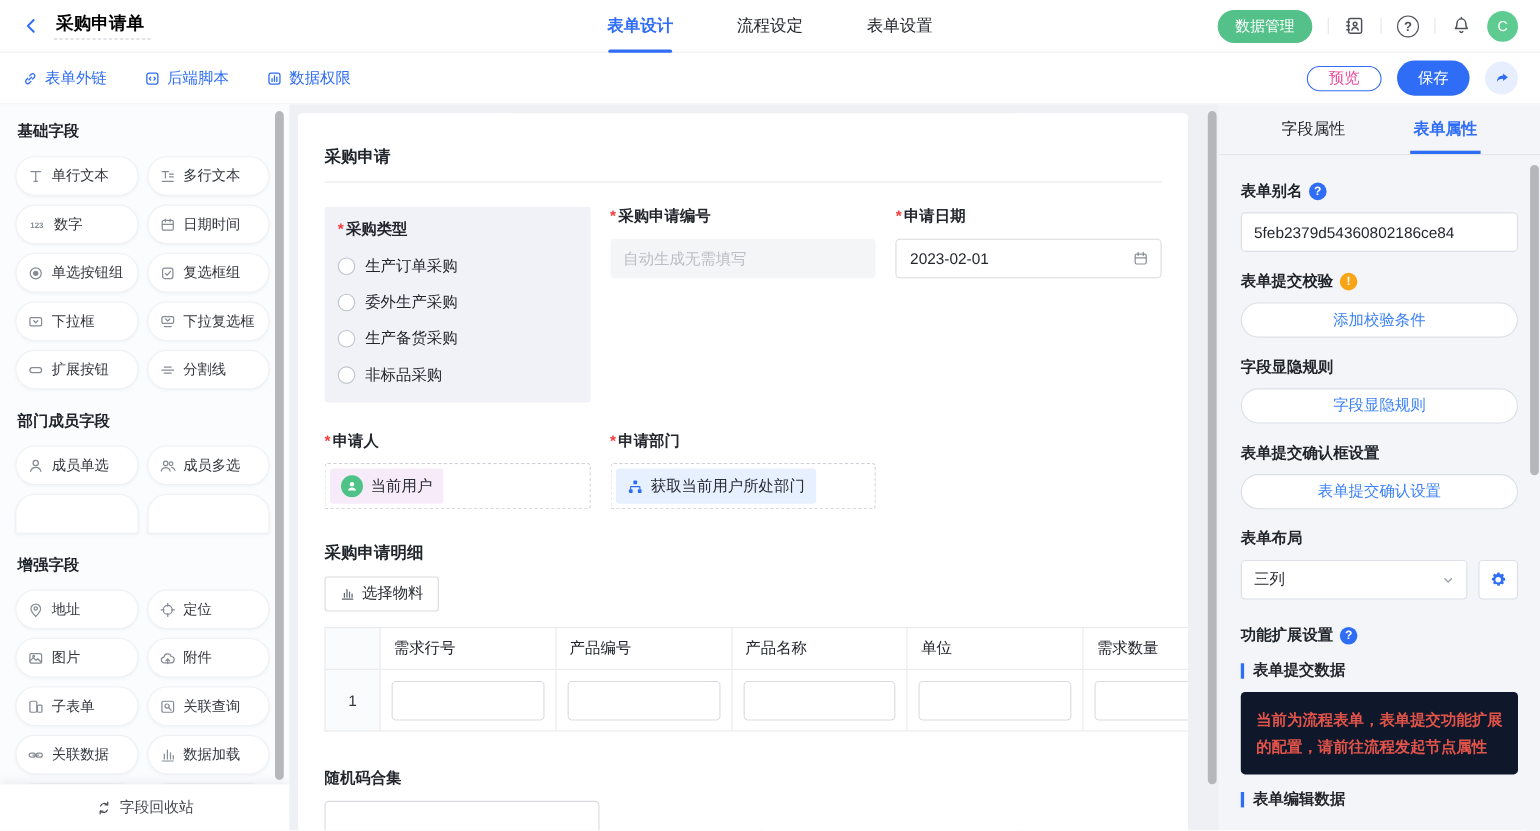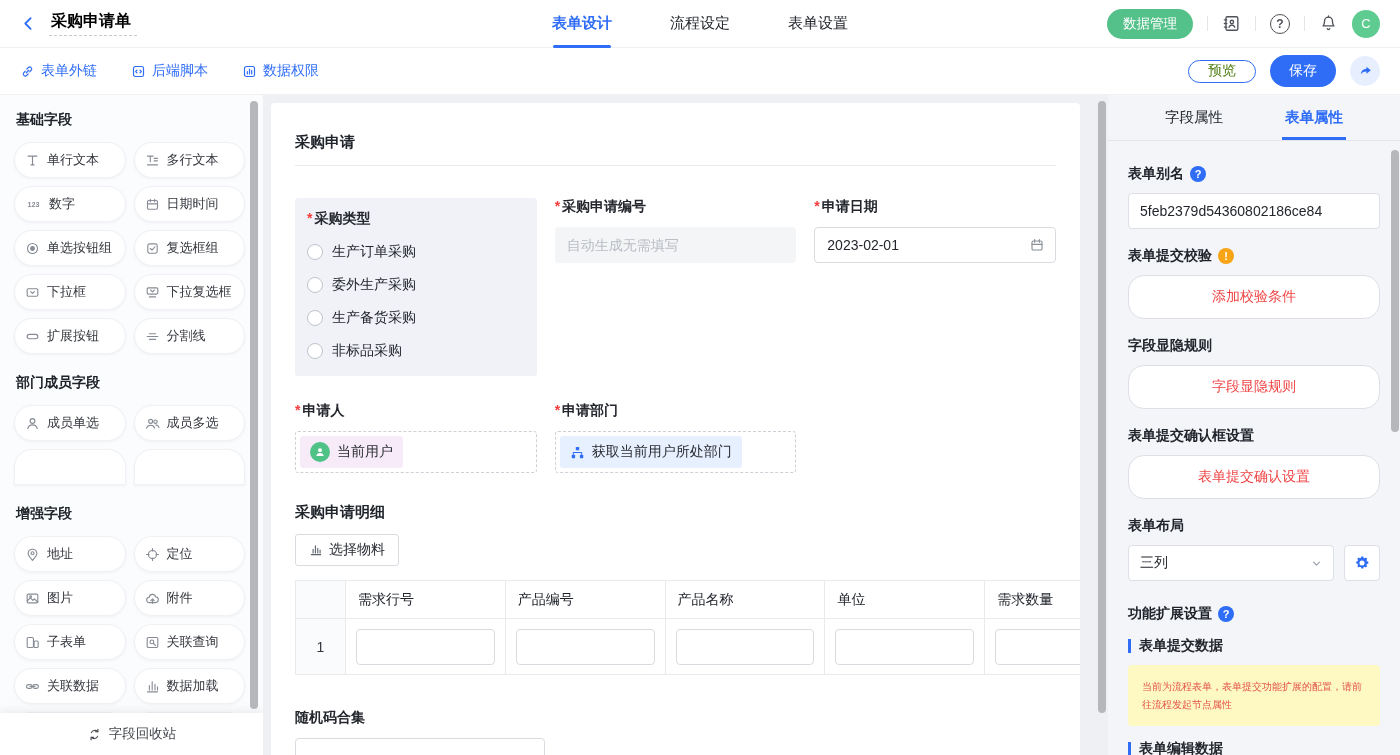--- a/index.html
+++ b/index.html
@@ -19,21 +19,21 @@
   .h-ic { color:#4e5158; display:flex; cursor:pointer; }
   .help-circle { width:20px; height:20px; border:1.6px solid #4e5158; border-radius:50%; font-size:12px; font-weight:bold; color:#4e5158; display:flex; align-items:center; justify-content:center; cursor:pointer; }
   .help-circle::before { content:"?"; }
   .avatar { width:28px; height:28px; border-radius:50%; background:#5ecb90; color:#fff; font-size:13px; display:flex; align-items:center; justify-content:center; cursor:pointer; }
 
   
   .tbar { height:47px; background:#fff; border-bottom:1px solid #f0f1f3; display:flex; align-items:center; padding:0 20px; }
   .t-links { display:flex; gap:34px; }
   .t-link { display:flex; align-items:center; gap:6px; color:#2f6df6; font-size:14px; cursor:pointer; }
   .tbar-right { margin-left:auto; display:flex; align-items:center; gap:14px; }
-  .btn-outline { height:23px; border-radius:16px; padding:0 19px; background:#fff; border:1px solid #2f6df6; color:#4d7c0f; font-size:14px; cursor:pointer; }
+  .btn-outline { height:23px; border-radius:16px; padding:0 19px; background:#fff; border:1px solid #2f6df6; color:#ec4899; font-size:14px; cursor:pointer; }
   .btn-solid { height:32px; border-radius:16px; padding:0 19px; background:#2f6df6; border:none; color:#fff; font-size:14px; cursor:pointer; }
   .share-btn { width:30px; height:30px; border-radius:50%; background:#e7efff; display:flex; align-items:center; justify-content:center; color:#2f6df6; cursor:pointer; }
 
   
   .body { display:flex; height:660px; }
 
   
   .sidebar { width:263px; background:#fbfcfd; position:relative; overflow:hidden; padding:16px 18px 0 14px; }
   .s-title { font-weight:bold; font-size:14px; color:#20242b; margin:0 0 13px 2px; }
   .s-sec { margin-bottom:20px; }
@@ -41,21 +41,21 @@
   .pill { height:36px; border-radius:18px; background:#fff; border:1px solid #f0f1f5; box-shadow:0 1px 3px rgba(35,45,65,.05); display:flex; align-items:center; gap:7px; padding:0 10px; font-size:13px; color:#33363c; cursor:grab; white-space:nowrap; overflow:hidden; }
   .pill.stub { border-radius:18px 18px 0 0; }
   .p-ic { color:#868b94; display:flex; flex-shrink:0; }
   .recycle-bar { position:absolute; left:0; right:0; bottom:0; height:42px; background:#fff; box-shadow:0 -3px 8px rgba(35,45,65,.07); display:flex; align-items:center; justify-content:center; gap:7px; font-size:13.5px; color:#45484e; cursor:pointer; }
   .sb-scroll { position:absolute; right:5px; top:6px; width:8px; height:608px; background:#b5b7bb; border-radius:4px; }
 
   
   .canvas { flex:1; background:#eef0f4; position:relative; overflow:hidden; }
   .card { background:#fff; border-radius:4px; margin:8px 28px 0 8px; height:680px; padding:30px 24px 0 24px; overflow:hidden; }
   .form-title { font-size:15px; font-weight:bold; color:#20242b; padding-bottom:13px; border-bottom:1px solid #e9eaec; }
-  .fgrid { display:grid; grid-template-columns:1fr 1fr 1fr; gap:0 18px; margin-top:32px; align-items:start; }
+  .fgrid { display:grid; grid-template-columns:1fr 1fr 1fr; gap:0 18px; margin-top:22px; align-items:start; }
   .f-label { font-size:14px; font-weight:bold; color:#23262c; margin-bottom:11px; }
   .req { color:#f23c3c; margin-right:2px; font-weight:bold; }
   .col-highlight { background:#f1f2f8; border-radius:3px; padding:12px 12px 16px 12px; }
   .radio-opt { display:flex; align-items:center; gap:9px; margin-top:15px; font-size:14px; color:#23262c; cursor:pointer; }
   .radio-circle { width:16px; height:16px; border:1px solid #bfc3cb; border-radius:50%; background:#fff; flex-shrink:0; }
   .inp-grey { width:100%; height:36px; background:#f4f5f7; border:none; border-radius:4px; padding:0 12px; font-size:14px; color:#23262c; font-family:inherit; }
   .inp-grey::placeholder { color:#b9bdc4; }
   .date-box { width:100%; height:36px; background:#fff; border:1px solid #d9dbe0; border-radius:4px; display:flex; align-items:center; padding:0 10px 0 12px; font-size:14px; color:#23262c; cursor:pointer; }
   .date-box .cal { margin-left:auto; color:#8a8f98; display:flex; }
   .dash-box { height:42px; border:1px dashed #cdd0d6; border-radius:3px; padding:4px; display:flex; align-items:center; cursor:pointer; }
@@ -81,28 +81,28 @@
   .p-tab { position:relative; display:flex; align-items:center; font-size:14.5px; color:#23262c; cursor:pointer; }
   .p-tab.active { color:#2f6df6; font-weight:600; }
   .p-tab.active::after { content:""; position:absolute; left:50%; transform:translateX(-50%); bottom:0; width:64px; height:3px; background:#2f6df6; }
   .p-body { padding:6px 20px 0 20px; }
   .p-label { font-size:14px; font-weight:bold; color:#20242b; display:flex; align-items:center; gap:6px; margin:18px 0 10px; }
   .q-badge { width:16px; height:16px; border-radius:50%; background:#2f6df6; color:#fff; font-size:11px; font-weight:bold; display:inline-flex; align-items:center; justify-content:center; }
   .q-badge::before { content:"?"; }
   .w-badge { width:16px; height:16px; border-radius:50%; background:#f7a416; color:#fff; font-size:11px; font-weight:bold; display:inline-flex; align-items:center; justify-content:center; }
   .w-badge::before { content:"!"; }
   .p-input { width:100%; height:36px; background:#fff; border:1px solid #dcdfe5; border-radius:4px; padding:0 11px; font-size:14px; color:#23262c; font-family:inherit; }
-  .p-btn { width:100%; height:44px; background:#fff; border:1px solid #dcdfe5; border-radius:16px; font-size:14px; color:#ef4444; cursor:pointer; font-family:inherit; }
+  .p-btn { width:100%; height:32px; background:#fff; border:1px solid #dcdfe5; border-radius:16px; font-size:14px; color:#3b82f6; cursor:pointer; font-family:inherit; }
   .layout-row { display:flex; gap:10px; }
   .select { flex:1; height:36px; background:#fff; border:1px solid #dcdfe5; border-radius:4px; display:flex; align-items:center; padding:0 10px 0 11px; font-size:14px; color:#23262c; cursor:pointer; }
   .select .chev { margin-left:auto; color:#9aa0a8; display:flex; }
   .gear-btn { width:36px; height:36px; background:#fff; border:1px solid #dcdfe5; border-radius:4px; display:flex; align-items:center; justify-content:center; color:#2f6df6; cursor:pointer; }
   .sub-head { display:flex; align-items:center; gap:8px; font-size:14px; font-weight:bold; color:#23262c; margin:14px 0 10px; }
   .sub-head::before { content:""; width:3px; height:14px; background:#2f6df6; }
-  .notice-card { background:#fef9c3; border-radius:4px; padding:13px 14px; font-size:10px; line-height:1.75; color:#e25349; }
+  .notice-card { background:#0f172a; border-radius:4px; padding:13px 14px; font-size:14px; line-height:1.75; color:#e25349;font-weight:bold; }
   .pn-scroll { position:absolute; right:1px; top:55px; width:8px; height:282px; background:#b5b7bb; border-radius:4px; }
 </style>
 </head>
 <body>
 
 <div class="hdr">
   <span class="back-btn">
     <svg width="17" height="17" viewBox="0 0 24 24" fill="none" stroke="currentColor" stroke-width="2.6" stroke-linecap="round" stroke-linejoin="round">
         <path d="M15 4.5L7.5 12l7.5 7.5"></path>
       </svg>

